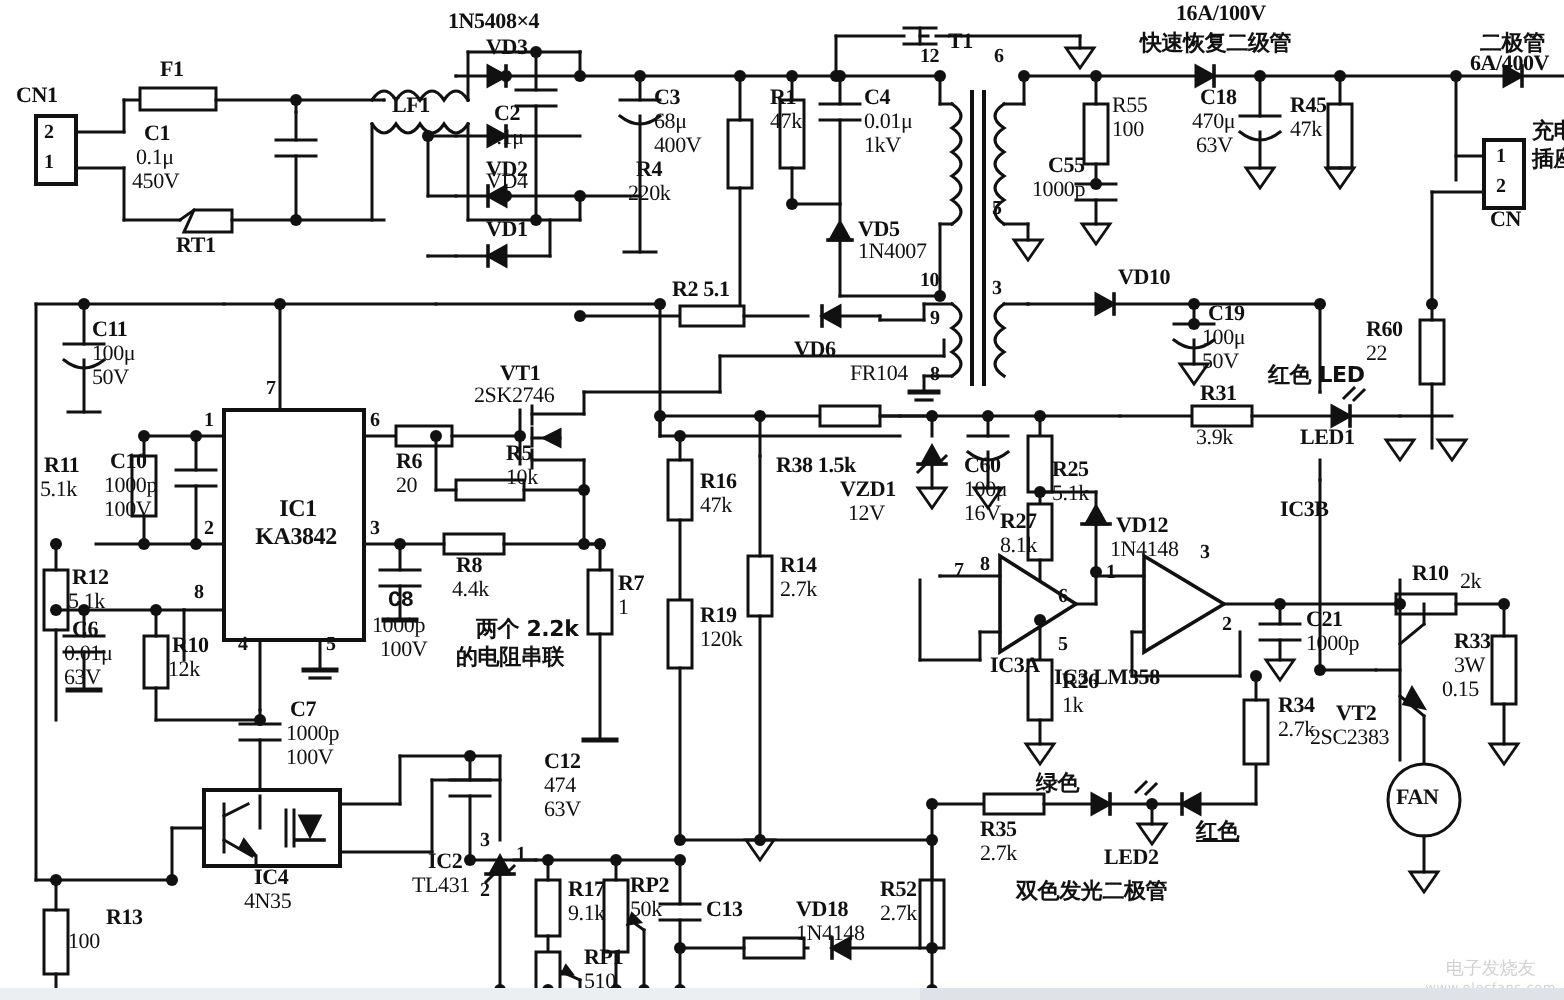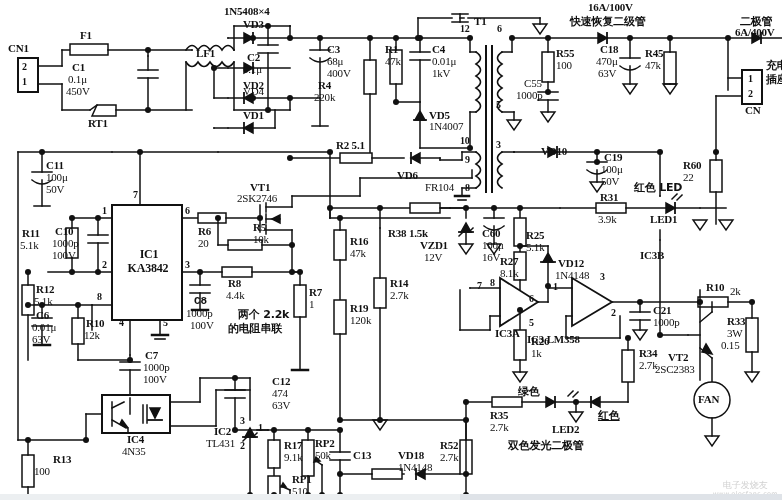--- a/index.html
+++ b/index.html
@@ -731,38 +731,38 @@
 <div class="lbl pin" style="left:460px;top:136px;">10</div>
 <div class="lbl pin" style="left:496px;top:140px;">3</div>
 <div class="lbl pin" style="left:465px;top:155px;">9</div>
 <div class="lbl pin" style="left:465px;top:183px;">8</div>
 
 <div class="lbl" style="left:588px;top:2px;font-weight:700;">16A/100V</div>
 <div class="lbl cn" style="left:570px;top:16px;">快速恢复二级管</div>
 <div class="lbl" style="left:735px;top:2px;font-weight:700;margin-top:25px;">6A/400V</div>
 <div class="lbl cn" style="left:740px;top:16px;">二极管</div>
 
-<div class="lbl" style="left:556px;top:48px;font-weight:700;">R55</div>
+<div class="lbl" style="left:556px;top:48px;font-weight:400;">R55</div>
 <div class="lbl" style="left:556px;top:60px;">100</div>
-<div class="lbl" style="left:524px;top:78px;font-weight:400;">C55</div>
+<div class="lbl" style="left:524px;top:78px;font-weight:700;">C55</div>
 <div class="lbl" style="left:516px;top:90px;">1000p</div>
 
 <div class="lbl" style="left:600px;top:44px;font-weight:700;">C18</div>
 <div class="lbl" style="left:596px;top:56px;">470μ</div>
 <div class="lbl" style="left:598px;top:68px;">63V</div>
 <div class="lbl" style="left:645px;top:48px;font-weight:700;">R45</div>
 <div class="lbl" style="left:645px;top:60px;">47k</div>
 
 <div class="lbl cn" style="left:766px;top:60px;">充电</div>
 <div class="lbl cn" style="left:766px;top:74px;">插座</div>
 <div class="lbl pin" style="left:748px;top:74px;">1</div>
 <div class="lbl pin" style="left:748px;top:89px;">2</div>
 <div class="lbl" style="left:745px;top:105px;font-weight:700;">CN</div>
 
-<div class="lbl" style="left:541px;top:134px;font-weight:700;margin-top:12px;">VD10</div>
+<div class="lbl" style="left:559px;top:134px;font-weight:700;">VD10</div>
 <div class="lbl" style="left:604px;top:152px;font-weight:700;">C19</div>
 <div class="lbl" style="left:601px;top:164px;">100μ</div>
 <div class="lbl" style="left:601px;top:176px;">50V</div>
 <div class="lbl" style="left:683px;top:160px;font-weight:700;">R60</div>
 <div class="lbl" style="left:683px;top:172px;">22</div>
 
 <div class="lbl" style="left:46px;top:160px;font-weight:700;">C11</div>
 <div class="lbl" style="left:46px;top:172px;">100μ</div>
 <div class="lbl" style="left:46px;top:184px;">50V</div>
 <div class="lbl" style="left:22px;top:228px;font-weight:700;">R11</div>

